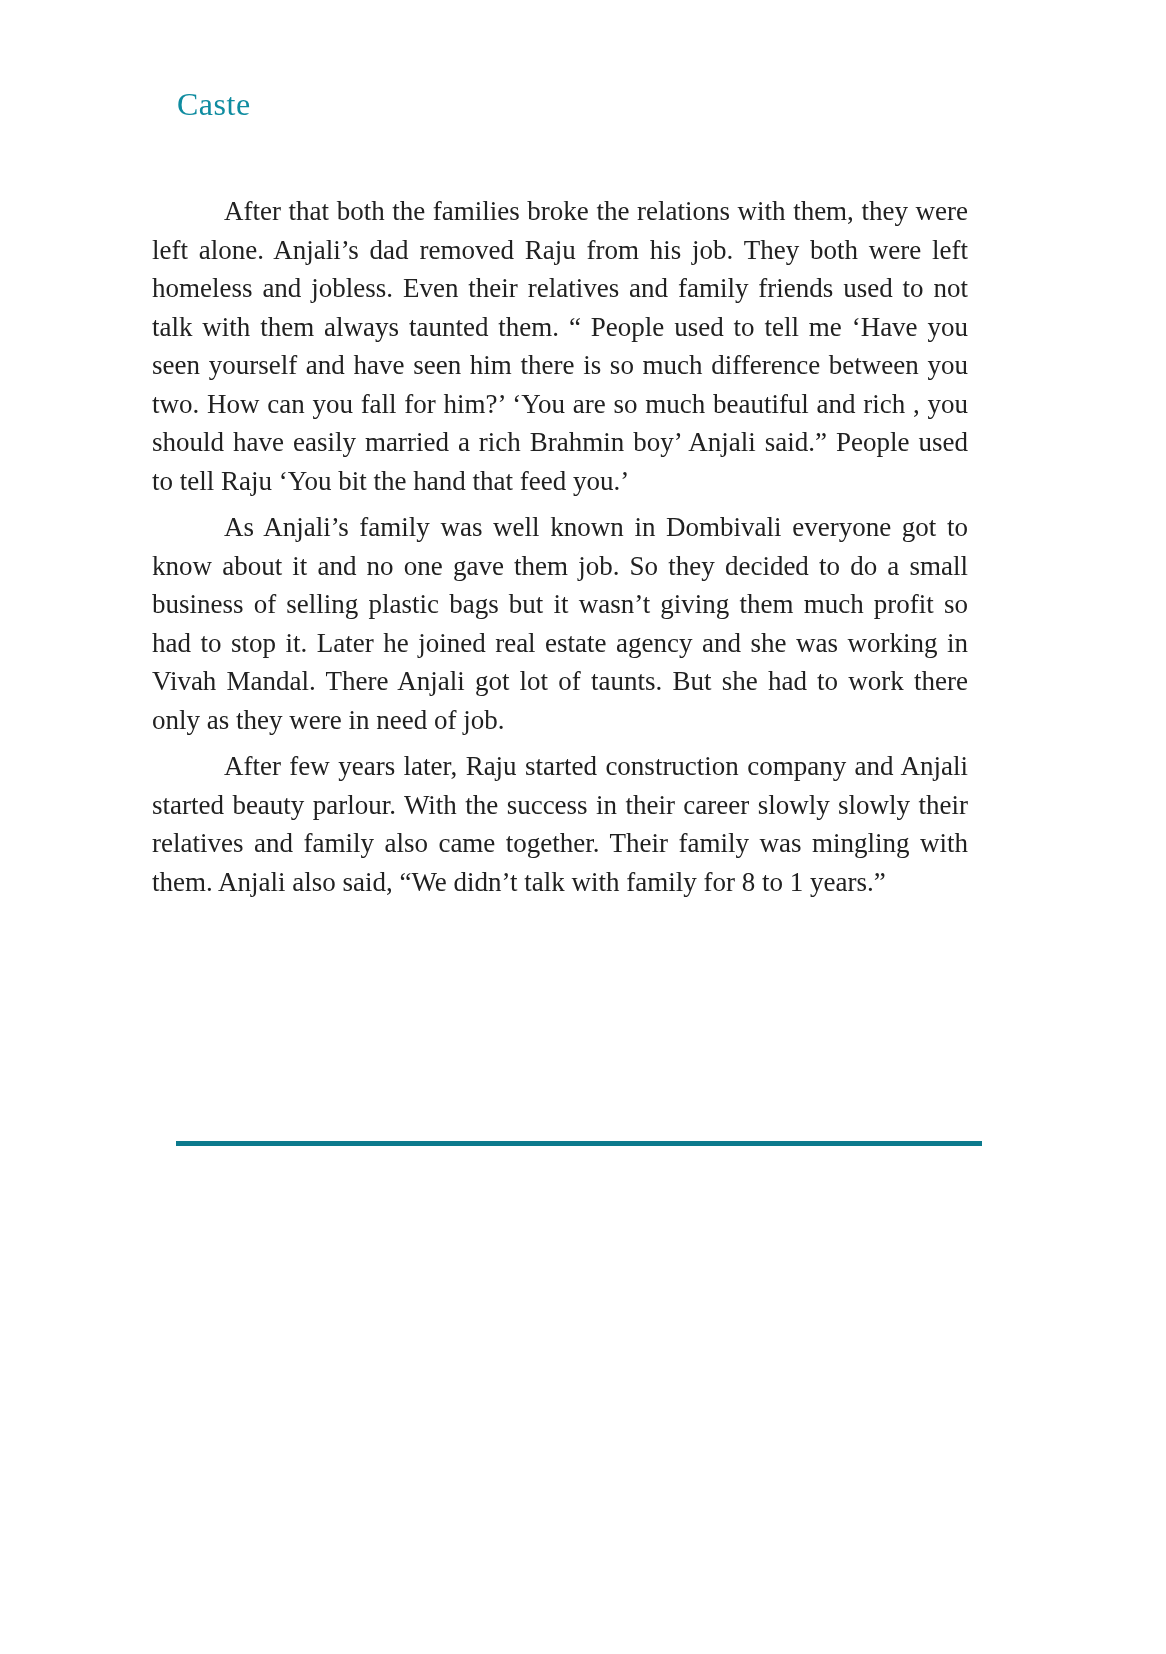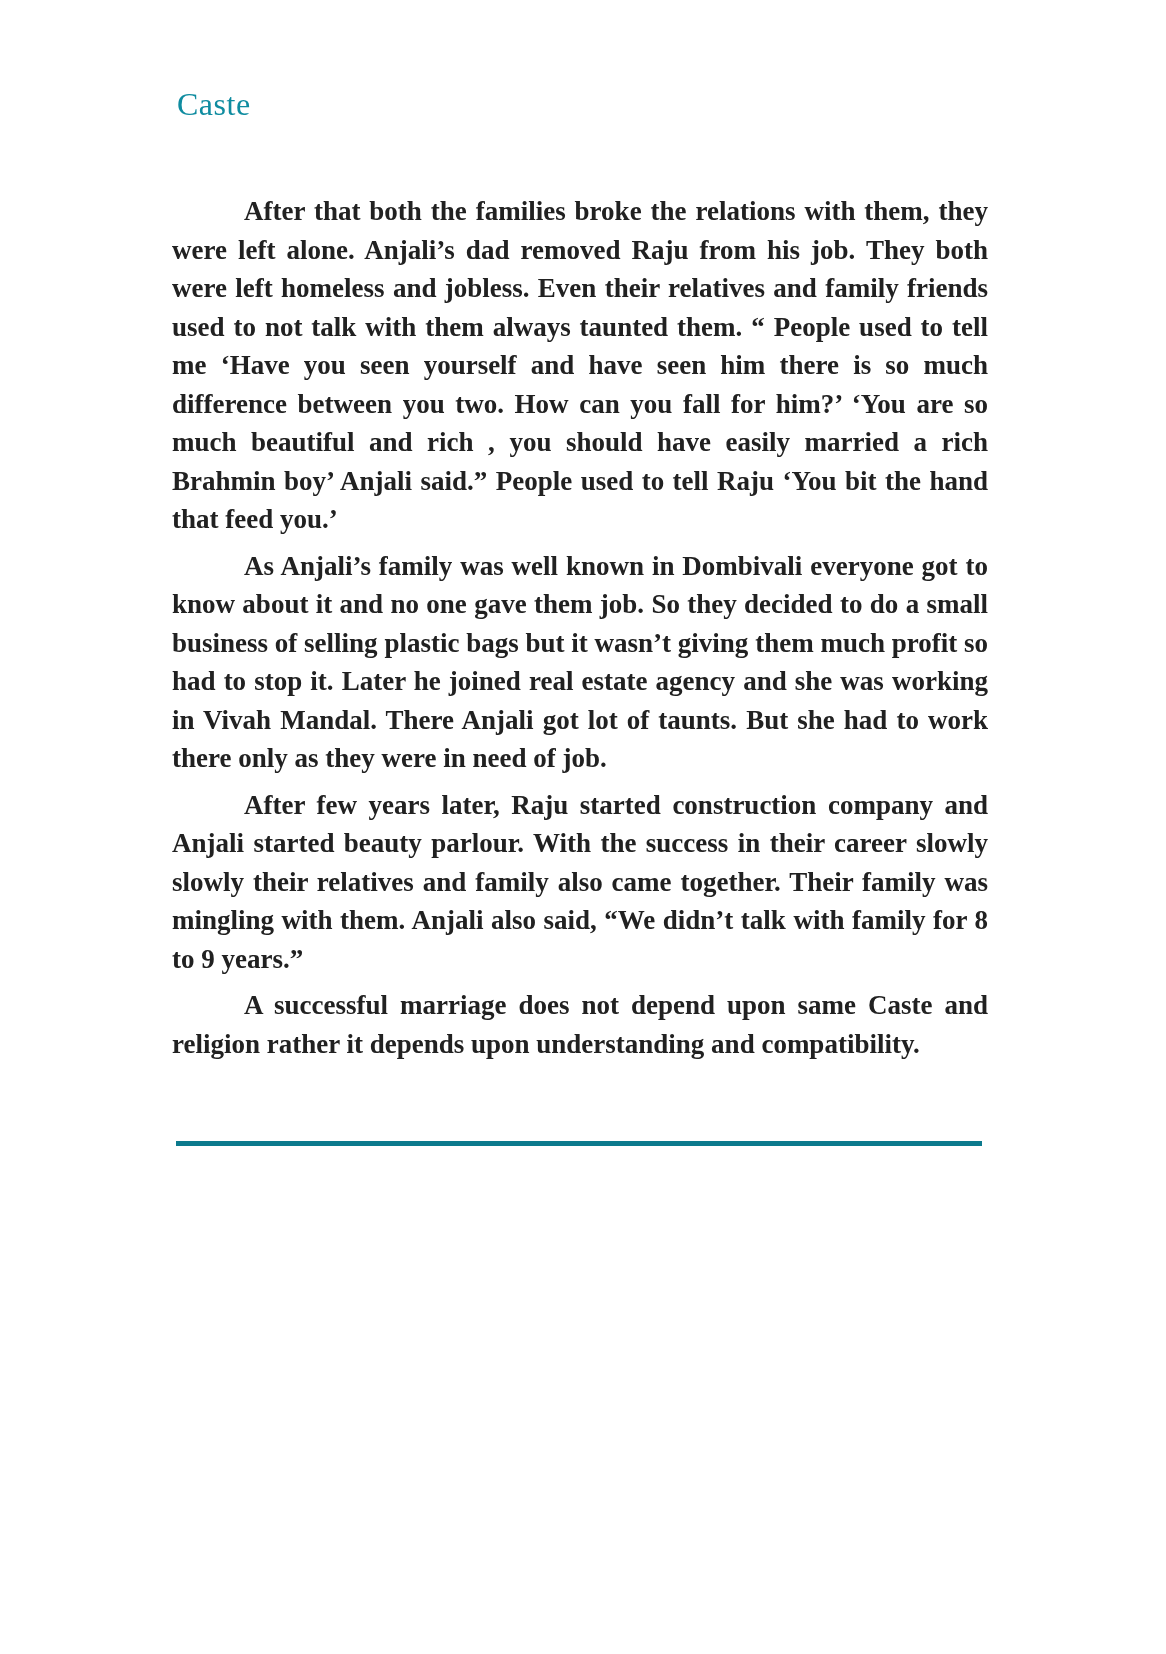--- a/index.html
+++ b/index.html
@@ -21,25 +21,24 @@
     top: 86px;
     margin: 0;
     font-size: 32px;
     font-weight: 400;
     letter-spacing: 0.5px;
     color: #0f8ca0;
     font-family: "Liberation Serif", "DejaVu Serif", serif;
   }
   .body-text {
     position: absolute;
-    left: 172px;
+    left: 152px;
     top: 192px;
     width: 816px;
     color: #212121;
-    font-weight: bold;
   }
   .body-text p {
     margin: 0 0 8px 0;
     font-size: 27px;
     line-height: 38.5px;
     text-align: justify;
     text-justify: inter-word;
     text-indent: 72px;
   }
   .rule {
@@ -65,20 +64,19 @@
 </head>
 <body>
 
 <div class="page">
 
   <h1 class="chapter" style="color: rgb(15, 140, 160);">Caste</h1>
 
   <main class="body-text">
     <p>After that both the families broke the relations with them, they were left alone. Anjali’s dad removed Raju from his job. They both were left homeless and jobless. Even their relatives and family friends used to not talk with them always taunted them. “ People used to tell me ‘Have you seen yourself and have seen him there is so much difference between you two. How can you fall for him?’ ‘You are so much beautiful and rich , you should have easily married a rich Brahmin boy’ Anjali said.” People used to tell Raju ‘You bit the hand that feed you.’</p>
     <p>As Anjali’s family was well known in Dombivali everyone got to know about it and no one gave them job. So they decided to do a small business of selling plastic bags but it wasn’t giving them much profit so had to stop it. Later he joined real estate agency and she was working in Vivah Mandal. There Anjali got lot of taunts. But she had to work there only as they were in need of job.</p>
-    <p>After few years later, Raju started construction company and Anjali started beauty parlour. With the success in their career slowly slowly their relatives and family also came together. Their family was mingling with them. Anjali also said, “We didn’t talk with family for 8 to 9 years.”</p>
-    <p>A successful marriage does not depend upon same Caste and religion rather it depends upon understanding and compatibility.</p>
+    <p>After few years later, Raju started construction company and Anjali started beauty parlour. With the success in their career slowly slowly their relatives and family also came together. Their family was mingling with them. Anjali also said, “We didn’t talk with family for 8 to 1 years.”</p>
   </main>
 
   <hr class="rule" style="background: rgb(12, 122, 141);">
 
 
 </div>
 
 </body></html>

